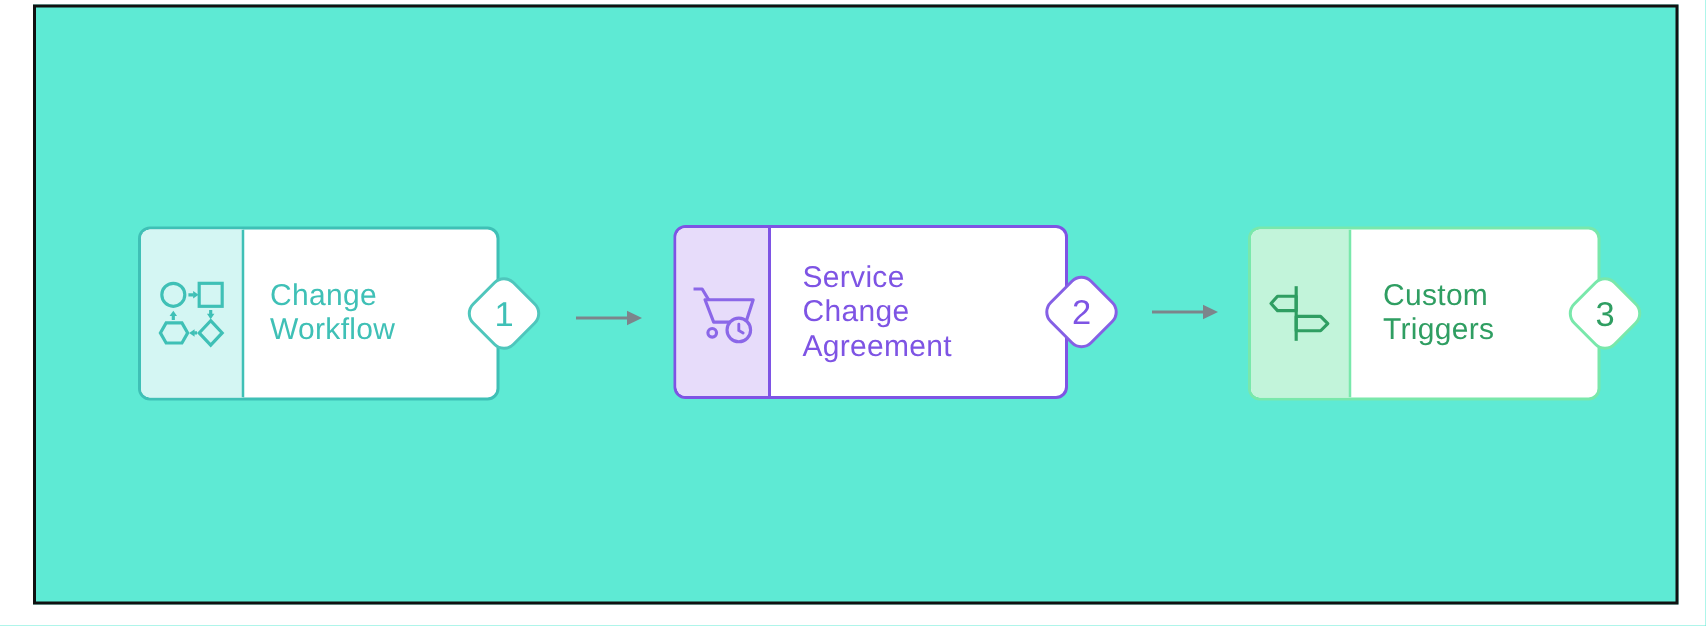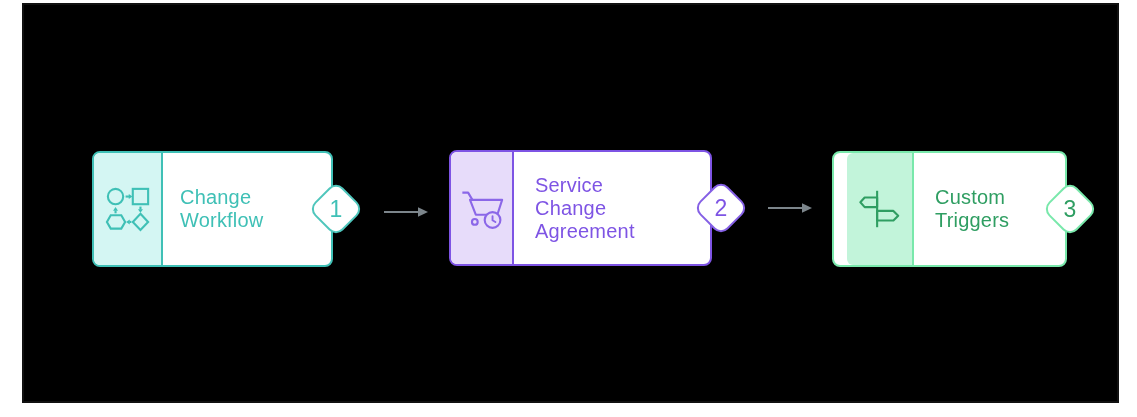--- a/index.html
+++ b/index.html
@@ -21,21 +21,21 @@
     position:absolute;
     height:116px;
     box-sizing:border-box;
     display:flex;
     background:#ffffff;
     border:2px solid var(--accent);
     border-radius:8px;
   }
   .card-1 { left:68px;  top:146px; width:241px; }
   .card-2 { left:425px; top:145px; width:263px; }
-  .card-3 { left:808px; top:146px; width:235px;padding-left:13px; }
+  .card-3 { left:808px; top:146px; width:235px; }
 
   .icon-section {
     flex:0 0 auto;
     background:var(--fill);
     border-right:2px solid var(--accent);
     border-radius:6px 0 0 6px;
     display:flex; align-items:center; justify-content:center;
     color:var(--icon);
   }
   .card-1 .icon-section { width:67px; }
@@ -74,21 +74,21 @@
 
   .arrow { position:absolute; width:46px; height:14px; color:#7c858b; }
   .arrow-1 { left:359px; top:200px; }
   .arrow-2 { left:743px; top:196px; }
 
   .icon-svg { display:block; }
 </style>
 </head>
 <body>
 
-<div class="frame" style="border-color: rgb(17, 17, 17); background: #000000;">
+<div class="frame" style="border-color: rgb(17, 17, 17); background: #5eead4;">
 
   <div class="card card-1" style="--accent: #3fc0b6; --fill: #d4f6f3; --text: #3fc0b6; --icon: #3fc0b6; --badge-border: #4fc6bc; --badge-text: #3fc0b6;">
     <div class="icon-section">
       <svg class="icon-svg" width="46" height="46" viewBox="0 0 48 48">
         <g fill="none" stroke="currentColor" stroke-width="2.2">
           <circle cx="11" cy="11" r="8"></circle>
           <rect x="29" y="3" width="16" height="16"></rect>
           <path d="M37 29 L45 37.5 L37 46 L29 37.5 Z"></path>
           <path d="M6 30.5 H17 L21 37.5 L17 44.5 H6 L2 37.5 Z"></path>
           <line x1="21.5" y1="11" x2="25" y2="11"></line>

